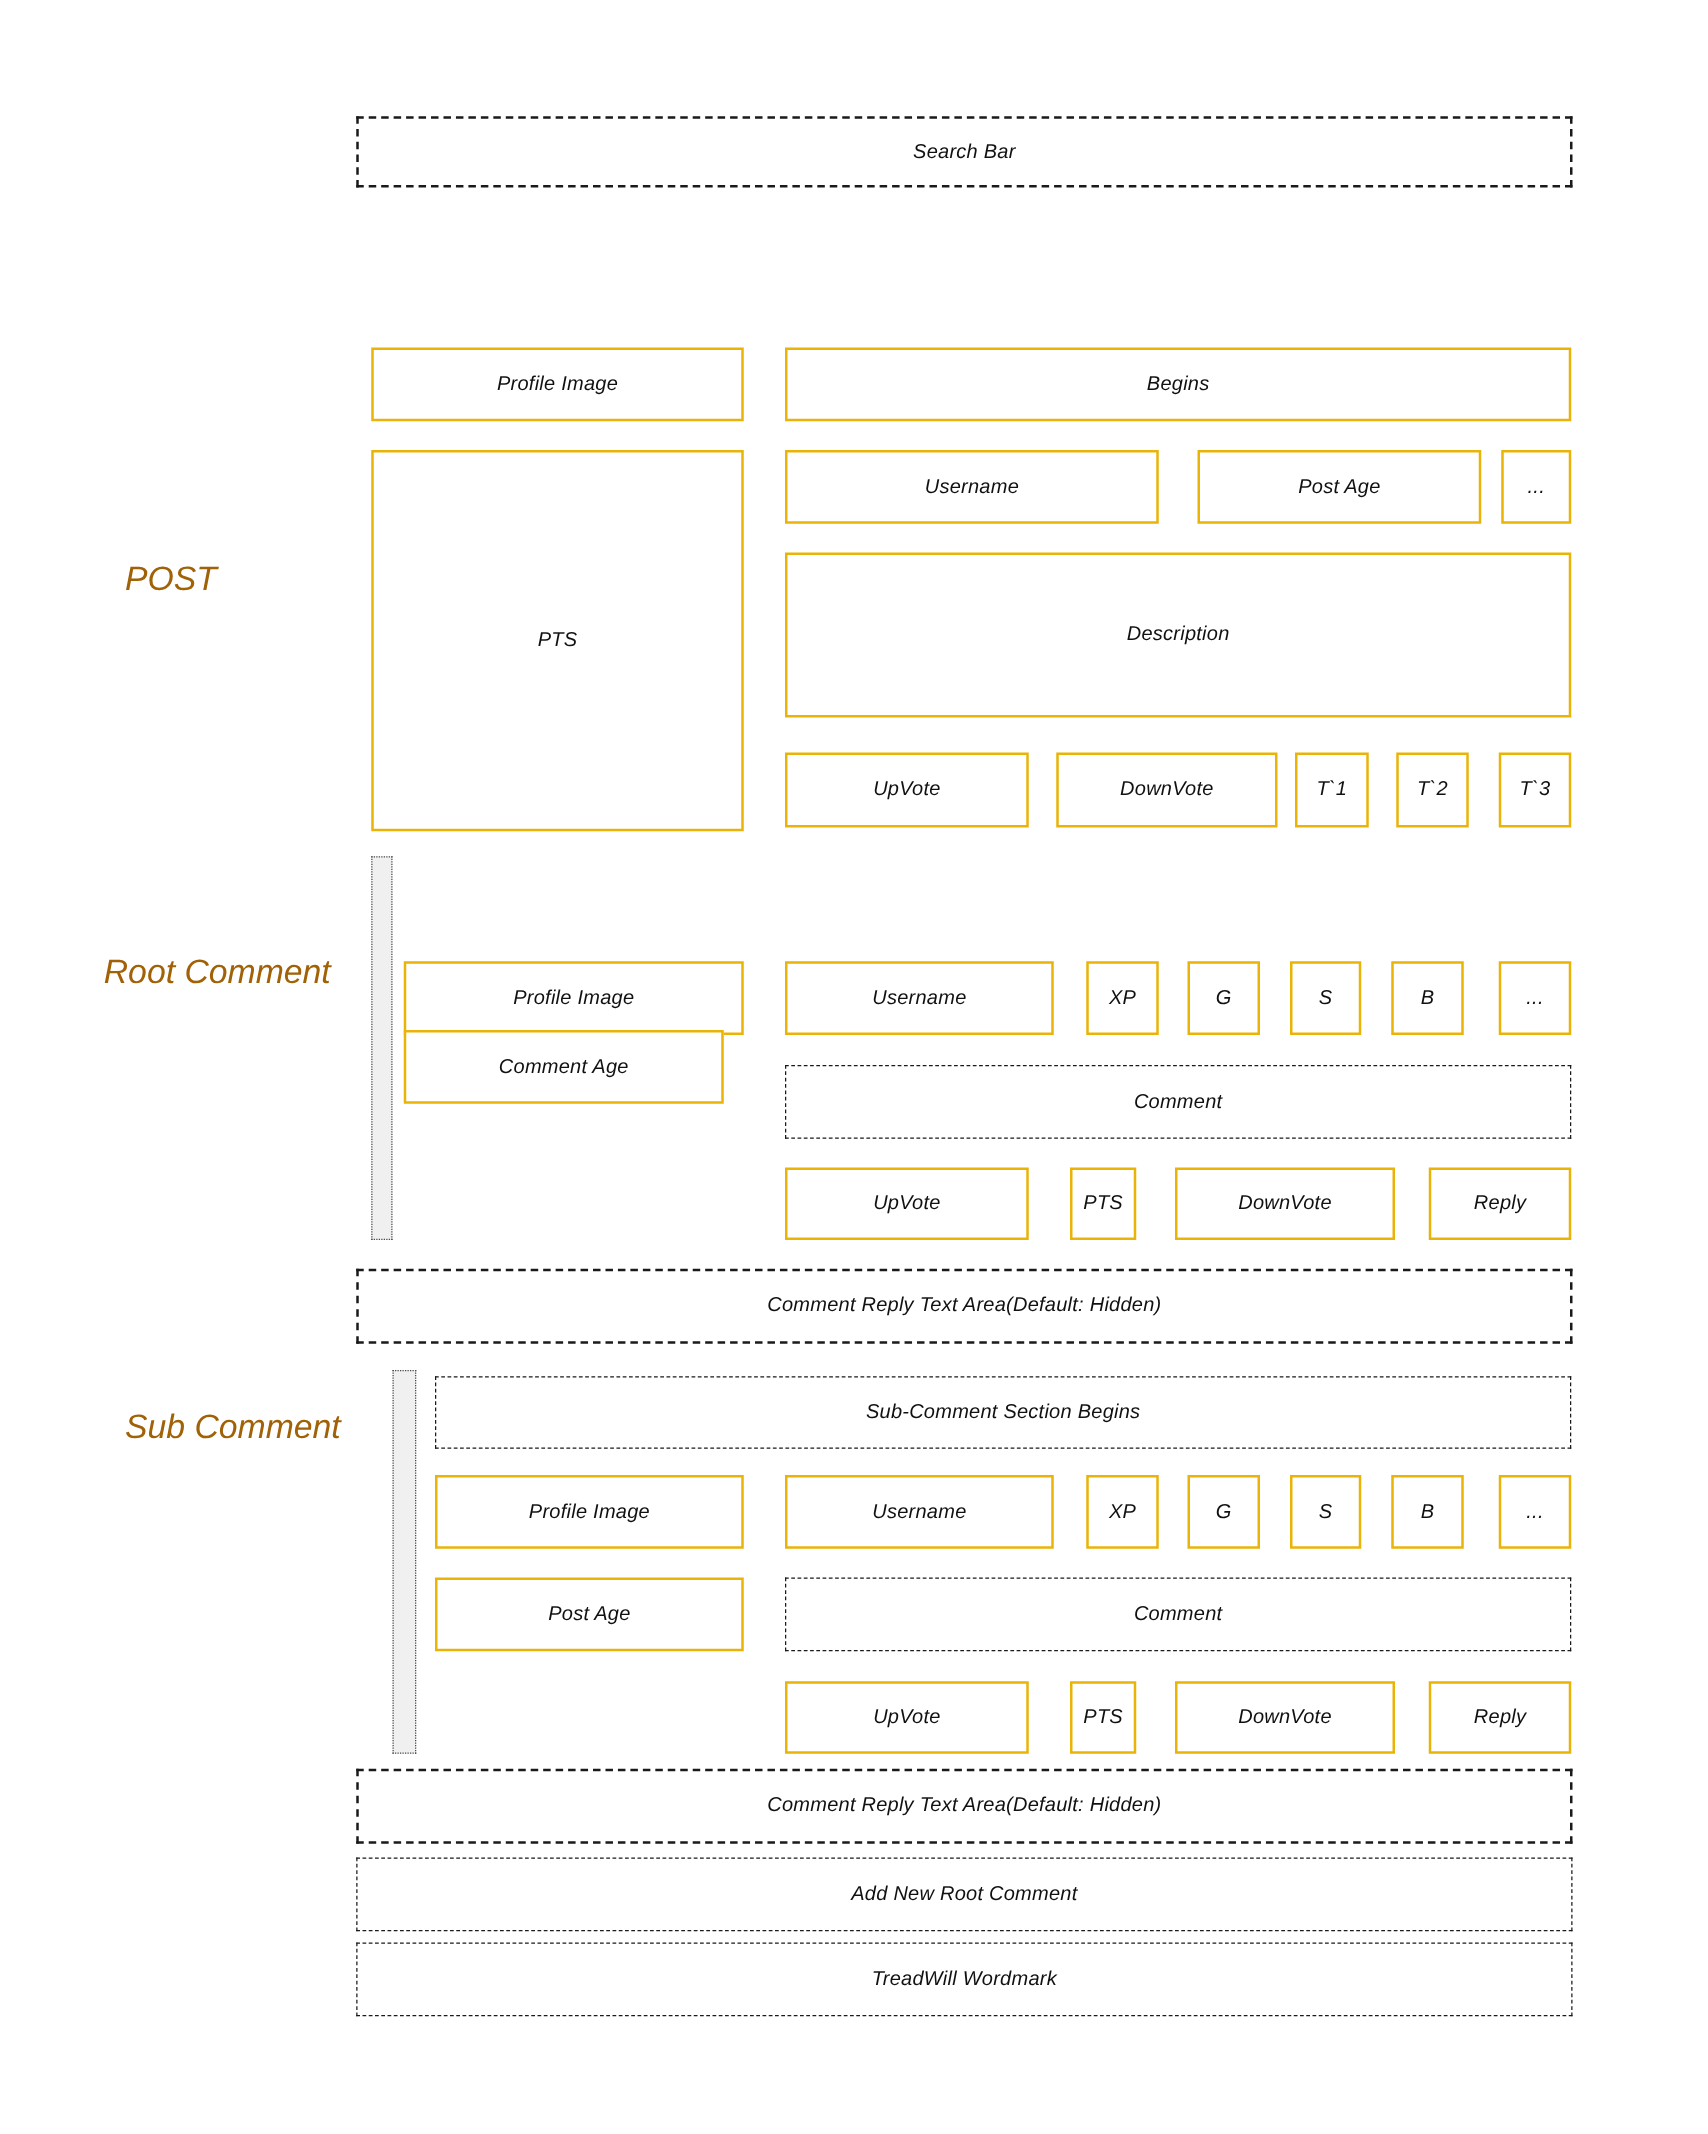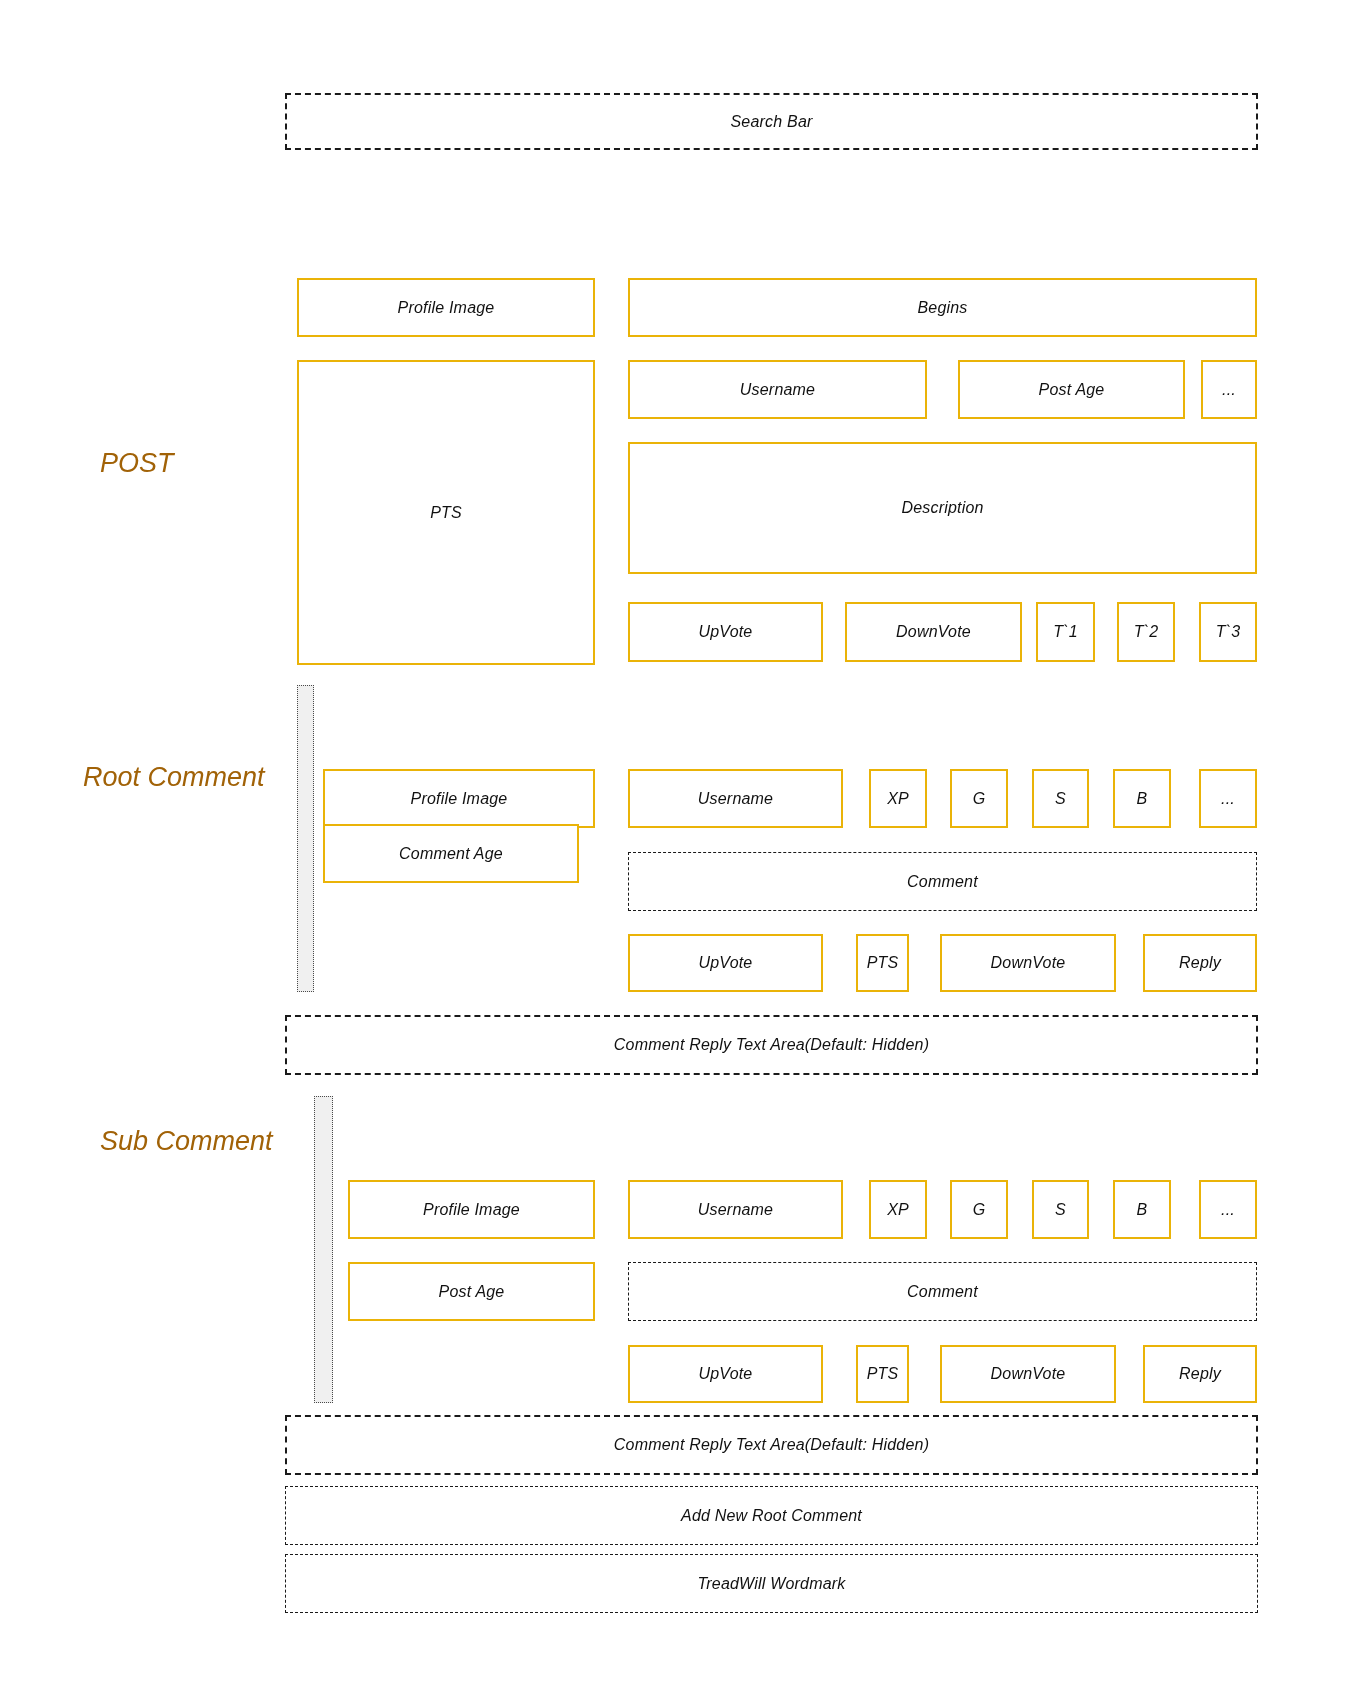--- a/index.html
+++ b/index.html
@@ -87,20 +87,21 @@
   <div class="box solid" style="left:856px; top:934px; width:53px; height:58px">PTS</div>
   <div class="box solid" style="left:940px; top:934px; width:176px; height:58px">DownVote</div>
   <div class="box solid" style="left:1143px; top:934px; width:114px; height:58px">Reply</div>
 
   <div class="box dash-lg" style="left:285px; top:1015px; width:973px; height:60px">Comment Reply Text Area(Default: Hidden)</div>
 
   <div class="section-label" style="left:100px; top:1126px">Sub Comment</div>
 
   <div class="strip" style="left:314px; top:1096px; width:19px; height:307px"></div>
 
+  <div class="box dash-sm" style="left:348px; top:1101px; width:909px; height:58px">Sub-Comment Section Begins</div>
 
   <div class="box solid" style="left:348px; top:1180px; width:247px; height:59px">Profile Image</div>
   <div class="box solid" style="left:628px; top:1180px; width:215px; height:59px">Username</div>
   <div class="box solid" style="left:869px; top:1180px; width:58px; height:59px">XP</div>
   <div class="box solid" style="left:950px; top:1180px; width:58px; height:59px">G</div>
   <div class="box solid" style="left:1032px; top:1180px; width:57px; height:59px">S</div>
   <div class="box solid" style="left:1113px; top:1180px; width:58px; height:59px">B</div>
   <div class="box solid" style="left:1199px; top:1180px; width:58px; height:59px">...</div>
 
   <div class="box solid" style="left:348px; top:1262px; width:247px; height:59px">Post Age</div>

